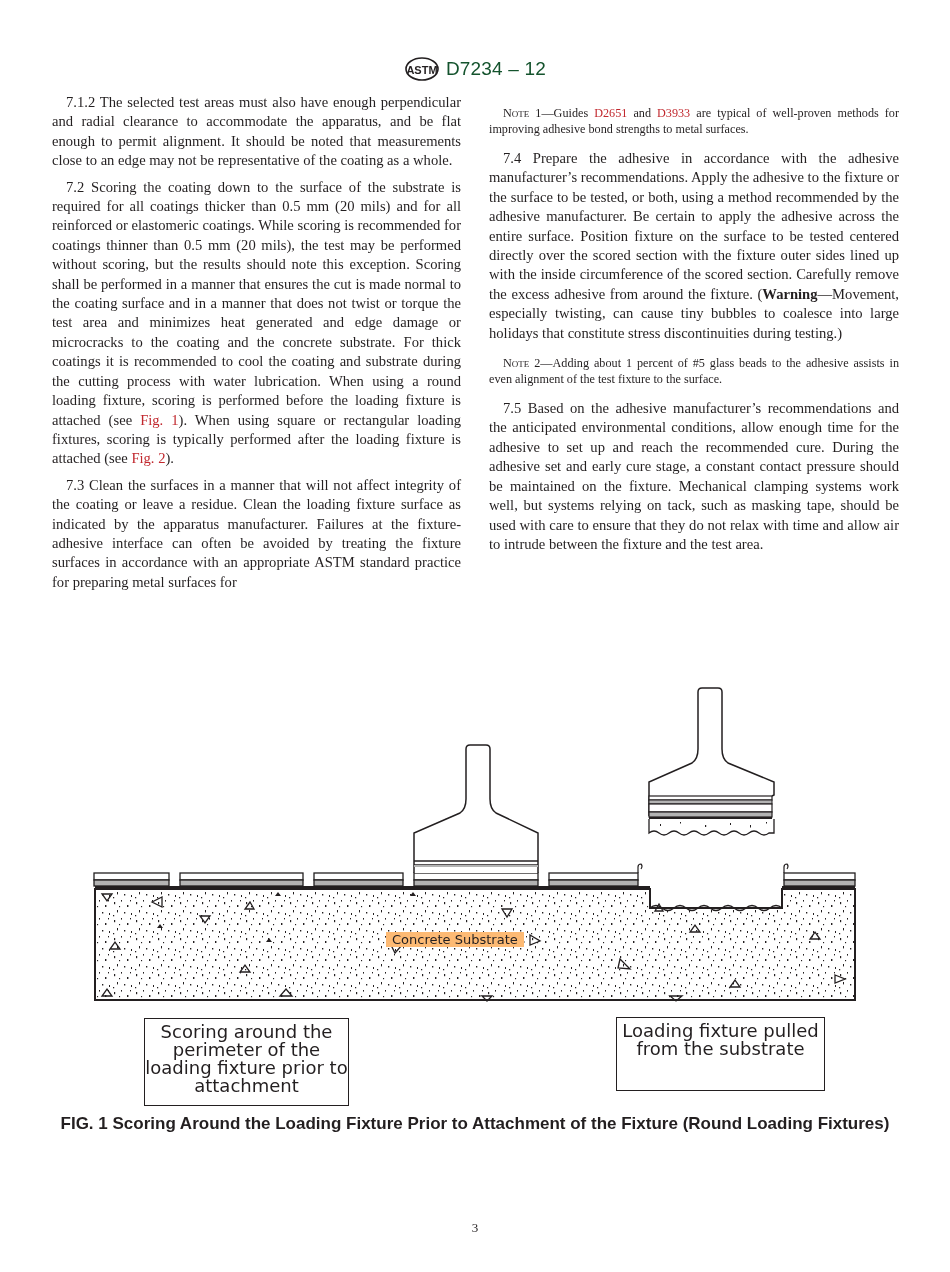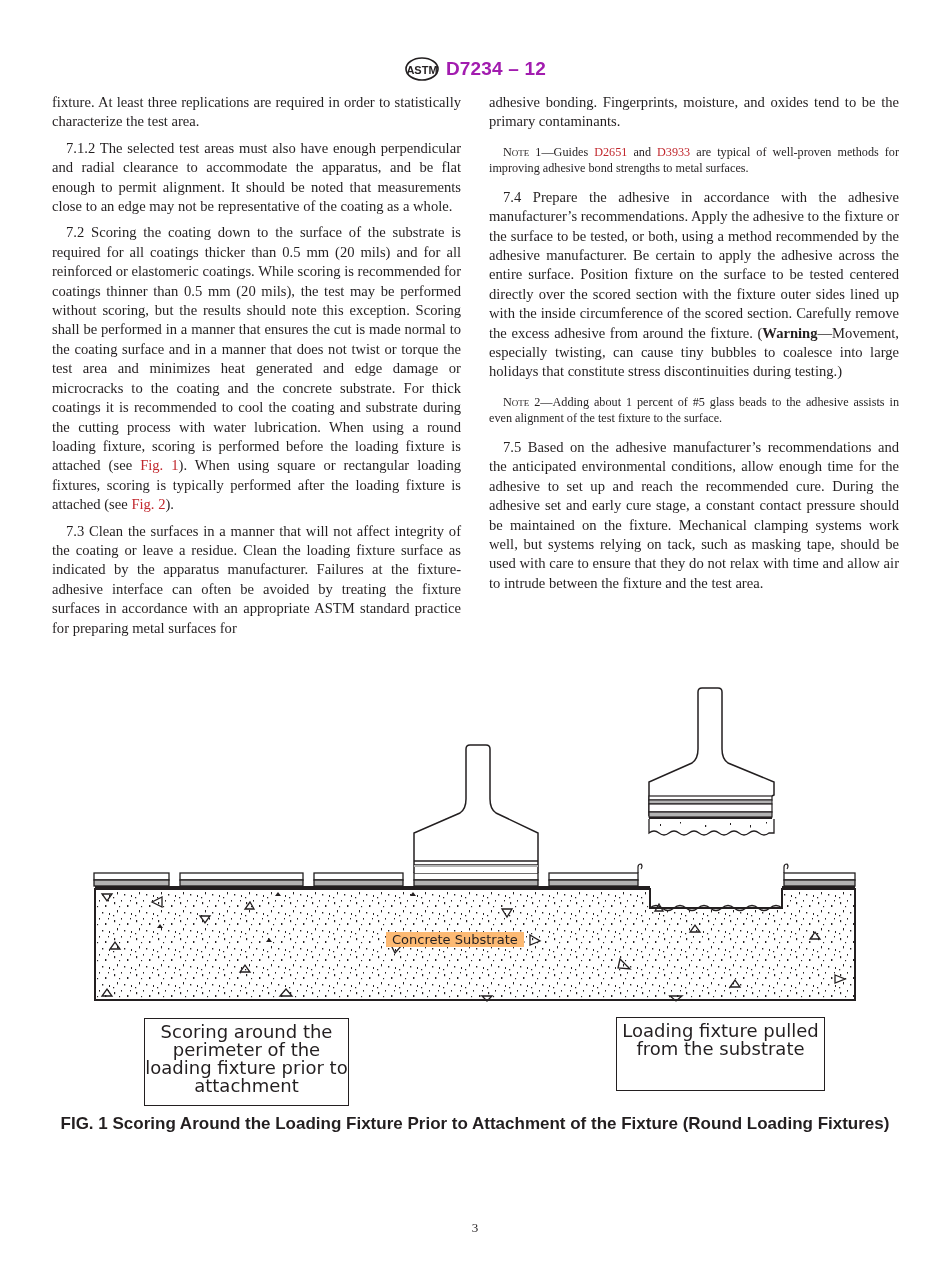--- a/index.html
+++ b/index.html
@@ -1,19 +1,19 @@
 <!DOCTYPE html>
 <html><head>
 <meta charset="utf-8">
 <style>
   html, body { margin: 0; padding: 0; background: #ffffff; }
   body { width: 950px; height: 1272px; position: relative; overflow: hidden; font-family: "Liberation Serif", serif; color: #231f20; }
   .header { position: absolute; top: 56px; left: 0; width: 950px; display: flex; justify-content: center; align-items: center; gap: 6px; }
   .header .logo { width: 36px; height: 26px; }
-  .header .designation { font-family: "Liberation Sans", sans-serif; font-weight: bold; font-size: 19px; letter-spacing: 0.2px; color: #a21caf; }
+  .header .designation { font-family: "Liberation Sans", sans-serif; font-weight: normal; font-size: 19px; letter-spacing: 0.2px; color: #14532d; }
   .col { position: absolute; top: 93px; font-size: 14.6px; line-height: 19.4px; text-align: justify; }
   .col.left { left: 52px; width: 409px; }
   .col.right { left: 489px; width: 410px; }
   .col p { margin: 0 0 7px 0; }
   .col p.cont { text-indent: 0; }
   .col p.para { text-indent: 14px; }
   .note { font-size: 12.2px; line-height: 16px; margin: 12px 0 12px 0 !important; text-indent: 14px; }
   .note .sc { font-variant: small-caps; }
   .link { color: #c1272d; }
   .bold { font-weight: bold; }
@@ -32,28 +32,26 @@
 
 <div class="header">
   <svg class="logo" viewBox="0 0 36 26">
     <ellipse cx="18" cy="13" rx="16" ry="11" fill="none" stroke="#231f20" stroke-width="1.6"></ellipse>
     <text x="18" y="17.5" text-anchor="middle" font-family="Liberation Sans, sans-serif" font-weight="bold" font-size="11" fill="#231f20">ASTM</text>
   </svg>
   <span class="designation">D7234 – 12</span>
 </div>
 
 <div class="col left">
-  <p class="cont">fixture. At least three replications are required in order to statistically characterize the test area.</p>
   <p class="para">7.1.2 The selected test areas must also have enough perpendicular and radial clearance to accommodate the apparatus, and be flat enough to permit alignment. It should be noted that measurements close to an edge may not be representative of the coating as a whole.</p>
   <p class="para"><span>7.2 Scoring the coating down to the surface of the substrate is required for all coatings thicker than 0.5 mm (20 mils) and for all reinforced or elastomeric coatings. While scoring is recommended for coatings thinner than 0.5 mm (20 mils), the test may be performed without scoring, but the results should note this exception. Scoring shall be performed in a manner that ensures the cut is made normal to the coating surface and in a manner that does not twist or torque the test area and minimizes heat generated and edge damage or microcracks to the coating and the concrete substrate. For thick coatings it is recommended to cool the coating and substrate during the cutting process with water lubrication. When using a round loading fixture, scoring is performed before the loading fixture is attached (see </span><a class="link">Fig. 1</a><span>). When using square or rectangular loading fixtures, scoring is typically performed after the loading fixture is attached (see </span><a class="link">Fig. 2</a><span>).</span></p>
   <p class="para">7.3 Clean the surfaces in a manner that will not affect integrity of the coating or leave a residue. Clean the loading fixture surface as indicated by the apparatus manufacturer. Failures at the fixture-adhesive interface can often be avoided by treating the fixture surfaces in accordance with an appropriate ASTM standard practice for preparing metal surfaces for</p>
 </div>
 
 <div class="col right">
-  <p class="cont">adhesive bonding. Fingerprints, moisture, and oxides tend to be the primary contaminants.</p>
   <p class="note"><span class="sc">Note 1</span><span>—Guides </span><a class="link">D2651</a><span> and </span><a class="link">D3933</a><span> are typical of well-proven methods for improving adhesive bond strengths to metal surfaces.</span></p>
   <p class="para"><span>7.4 Prepare the adhesive in accordance with the adhesive manufacturer’s recommendations. Apply the adhesive to the fixture or the surface to be tested, or both, using a method recommended by the adhesive manufacturer. Be certain to apply the adhesive across the entire surface. Position fixture on the surface to be tested centered directly over the scored section with the fixture outer sides lined up with the inside circumference of the scored section. Carefully remove the excess adhesive from around the fixture. (</span><span class="bold">Warning</span><span>—Movement, especially twisting, can cause tiny bubbles to coalesce into large holidays that constitute stress discontinuities during testing.)</span></p>
   <p class="note"><span class="sc">Note 2</span><span>—Adding about 1 percent of #5 glass beads to the adhesive assists in even alignment of the test fixture to the surface.</span></p>
   <p class="para">7.5 Based on the adhesive manufacturer’s recommendations and the anticipated environmental conditions, allow enough time for the adhesive to set up and reach the recommended cure. During the adhesive set and early cure stage, a constant contact pressure should be maintained on the fixture. Mechanical clamping systems work well, but systems relying on tack, such as masking tape, should be used with care to ensure that they do not relax with time and allow air to intrude between the fixture and the test area.</p>
 </div>
 
 <div class="figure">
   <svg width="770" height="420" viewBox="0 0 770 420">
     <defs>
       <pattern id="dots" width="22" height="18" patternUnits="userSpaceOnUse">

